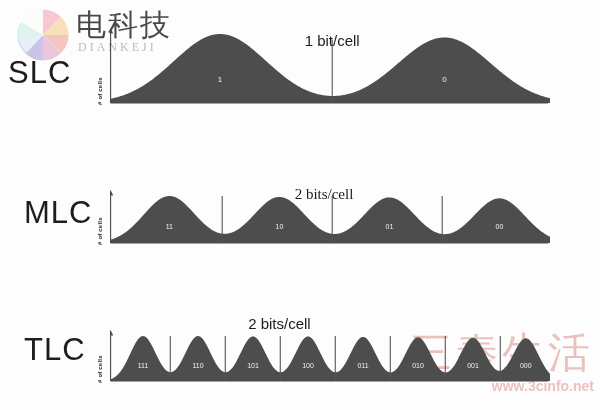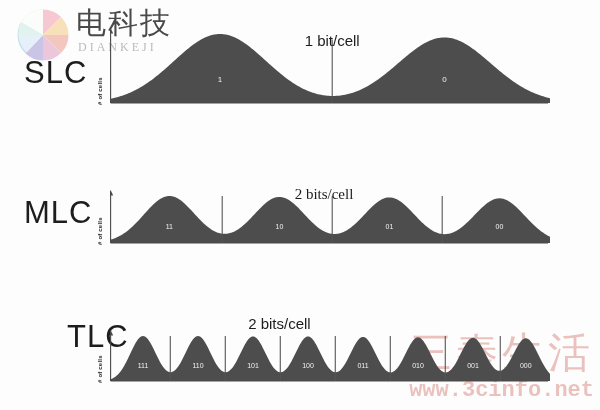--- a/index.html
+++ b/index.html
@@ -31,21 +31,21 @@
     left: 0; top: 0;
     width: 58px; height: 58px;
   }
   #watermark-logo .wm-cn {
     position: absolute;
     left: 62px;
     top: 2px;
     font-size: 30px;
     letter-spacing: 2px;
     color: #3a3a3a;
-    font-family: Liberation Mono, monospace;
+    font-family: Liberation Sans, sans-serif;
     white-space: nowrap;
     line-height: 34px;
   }
   #watermark-logo .wm-en {
     position: absolute;
     left: 64px;
     top: 34px;
     font-size: 12px;
     letter-spacing: 3px;
     color: #b9b3bb;
@@ -71,26 +71,26 @@
     letter-spacing: 4px;
     color: #c0392b;
     font-family: "DejaVu Sans", sans-serif;
     white-space: nowrap;
     line-height: 46px;
   }
   #watermark-br .br-url {
     position: absolute;
     right: 4px;
     top: 48px;
-    font-size: 22px;
+    font-size: 14px;
     font-weight: bold;
     letter-spacing: 0px;
     color: #c0392b;
     white-space: nowrap;
-    font-family: Liberation Mono, monospace;
+    font-family: Liberation Sans, sans-serif;
   }
 
   
   .row {
     position: absolute;
     left: 0;
     width: 600px;
   }
   .row-label {
     position: absolute;
@@ -167,21 +167,21 @@
   <div class="wm-en">DIANKEJI</div>
 </div>
 
 <div id="watermark-br">
   <div class="br-cn">三秦生活</div>
   <div class="br-url">www.3cinfo.net</div>
 </div>
 
 <div id="rows-host">
     <div class="row" style="top: 0px;">
-      <div class="row-label" style="top: 55px; left: 24px;">SLC</div>
+      <div class="row-label" style="top: 55px; left: 8px;">SLC</div>
       <div class="plot" style="top: 28px; width: 440px;">
         <svg width="440" height="78" viewBox="0 0 440 78">
           <path d="M 0 75 L 0.0 70.95 L 1.0 70.73 L 2.0 70.51 L 3.0 70.28 L 4.0 70.04 L 5.0 69.79 L 6.0 69.52 L 7.0 69.25 L 8.0 68.97 L 9.0 68.68 L 10.0 68.37 L 11.0 68.05 L 12.0 67.73 L 13.0 67.39 L 14.0 67.03 L 15.0 66.67 L 16.0 66.29 L 17.0 65.90 L 18.0 65.50 L 19.0 65.08 L 20.0 64.65 L 21.0 64.21 L 22.0 63.75 L 23.0 63.28 L 24.0 62.80 L 25.0 62.30 L 26.0 61.79 L 27.0 61.26 L 28.0 60.72 L 29.0 60.16 L 30.0 59.59 L 31.0 59.01 L 32.0 58.41 L 33.0 57.79 L 34.0 57.17 L 35.0 56.52 L 36.0 55.87 L 37.0 55.20 L 38.0 54.51 L 39.0 53.82 L 40.0 53.10 L 41.0 52.38 L 42.0 51.64 L 43.0 50.89 L 44.0 50.13 L 45.0 49.35 L 46.0 48.57 L 47.0 47.77 L 48.0 46.96 L 49.0 46.14 L 50.0 45.31 L 51.0 44.47 L 52.0 43.62 L 53.0 42.77 L 54.0 41.90 L 55.0 41.03 L 56.0 40.15 L 57.0 39.27 L 58.0 38.38 L 59.0 37.48 L 60.0 36.58 L 61.0 35.68 L 62.0 34.78 L 63.0 33.87 L 64.0 32.97 L 65.0 32.06 L 66.0 31.16 L 67.0 30.26 L 68.0 29.36 L 69.0 28.46 L 70.0 27.57 L 71.0 26.68 L 72.0 25.80 L 73.0 24.93 L 74.0 24.07 L 75.0 23.21 L 76.0 22.37 L 77.0 21.54 L 78.0 20.72 L 79.0 19.91 L 80.0 19.12 L 81.0 18.34 L 82.0 17.58 L 83.0 16.83 L 84.0 16.11 L 85.0 15.40 L 86.0 14.71 L 87.0 14.04 L 88.0 13.40 L 89.0 12.77 L 90.0 12.17 L 91.0 11.60 L 92.0 11.04 L 93.0 10.52 L 94.0 10.02 L 95.0 9.54 L 96.0 9.10 L 97.0 8.68 L 98.0 8.29 L 99.0 7.93 L 100.0 7.60 L 101.0 7.30 L 102.0 7.03 L 103.0 6.79 L 104.0 6.58 L 105.0 6.40 L 106.0 6.26 L 107.0 6.14 L 108.0 6.06 L 109.0 6.02 L 110.0 6.00 L 111.0 6.02 L 112.0 6.06 L 113.0 6.14 L 114.0 6.26 L 115.0 6.40 L 116.0 6.58 L 117.0 6.79 L 118.0 7.03 L 119.0 7.30 L 120.0 7.60 L 121.0 7.93 L 122.0 8.29 L 123.0 8.68 L 124.0 9.09 L 125.0 9.54 L 126.0 10.01 L 127.0 10.51 L 128.0 11.04 L 129.0 11.59 L 130.0 12.17 L 131.0 12.77 L 132.0 13.39 L 133.0 14.04 L 134.0 14.70 L 135.0 15.39 L 136.0 16.10 L 137.0 16.82 L 138.0 17.57 L 139.0 18.33 L 140.0 19.11 L 141.0 19.90 L 142.0 20.70 L 143.0 21.52 L 144.0 22.36 L 145.0 23.20 L 146.0 24.05 L 147.0 24.91 L 148.0 25.78 L 149.0 26.66 L 150.0 27.55 L 151.0 28.43 L 152.0 29.33 L 153.0 30.23 L 154.0 31.13 L 155.0 32.03 L 156.0 32.93 L 157.0 33.83 L 158.0 34.73 L 159.0 35.63 L 160.0 36.53 L 161.0 37.43 L 162.0 38.31 L 163.0 39.20 L 164.0 40.08 L 165.0 40.95 L 166.0 41.82 L 167.0 42.67 L 168.0 43.52 L 169.0 44.36 L 170.0 45.19 L 171.0 46.01 L 172.0 46.82 L 173.0 47.62 L 174.0 48.41 L 175.0 49.18 L 176.0 49.95 L 177.0 50.69 L 178.0 51.43 L 179.0 52.15 L 180.0 52.86 L 181.0 53.55 L 182.0 54.23 L 183.0 54.89 L 184.0 55.54 L 185.0 56.17 L 186.0 56.79 L 187.0 57.39 L 188.0 57.98 L 189.0 58.54 L 190.0 59.10 L 191.0 59.63 L 192.0 60.15 L 193.0 60.65 L 194.0 61.14 L 195.0 61.61 L 196.0 62.06 L 197.0 62.50 L 198.0 62.91 L 199.0 63.32 L 200.0 63.70 L 201.0 64.07 L 202.0 64.42 L 203.0 64.75 L 204.0 65.07 L 205.0 65.37 L 206.0 65.66 L 207.0 65.92 L 208.0 66.17 L 209.0 66.41 L 210.0 66.62 L 211.0 66.82 L 212.0 67.01 L 213.0 67.18 L 214.0 67.33 L 215.0 67.46 L 216.0 67.58 L 217.0 67.68 L 218.0 67.77 L 219.0 67.84 L 220.0 67.89 L 221.0 67.93 L 222.0 67.95 L 223.0 67.95 L 224.0 67.94 L 225.0 67.91 L 226.0 67.87 L 227.0 67.81 L 228.0 67.73 L 229.0 67.64 L 230.0 67.53 L 231.0 67.41 L 232.0 67.27 L 233.0 67.11 L 234.0 66.94 L 235.0 66.75 L 236.0 66.54 L 237.0 66.32 L 238.0 66.08 L 239.0 65.83 L 240.0 65.56 L 241.0 65.27 L 242.0 64.96 L 243.0 64.64 L 244.0 64.31 L 245.0 63.95 L 246.0 63.59 L 247.0 63.20 L 248.0 62.80 L 249.0 62.38 L 250.0 61.94 L 251.0 61.49 L 252.0 61.03 L 253.0 60.54 L 254.0 60.04 L 255.0 59.53 L 256.0 59.00 L 257.0 58.45 L 258.0 57.89 L 259.0 57.31 L 260.0 56.72 L 261.0 56.11 L 262.0 55.49 L 263.0 54.86 L 264.0 54.20 L 265.0 53.54 L 266.0 52.86 L 267.0 52.17 L 268.0 51.46 L 269.0 50.75 L 270.0 50.02 L 271.0 49.28 L 272.0 48.52 L 273.0 47.76 L 274.0 46.98 L 275.0 46.20 L 276.0 45.41 L 277.0 44.60 L 278.0 43.79 L 279.0 42.97 L 280.0 42.15 L 281.0 41.32 L 282.0 40.48 L 283.0 39.64 L 284.0 38.79 L 285.0 37.94 L 286.0 37.09 L 287.0 36.23 L 288.0 35.37 L 289.0 34.52 L 290.0 33.66 L 291.0 32.80 L 292.0 31.95 L 293.0 31.10 L 294.0 30.25 L 295.0 29.41 L 296.0 28.57 L 297.0 27.75 L 298.0 26.92 L 299.0 26.11 L 300.0 25.31 L 301.0 24.51 L 302.0 23.73 L 303.0 22.96 L 304.0 22.20 L 305.0 21.46 L 306.0 20.73 L 307.0 20.01 L 308.0 19.32 L 309.0 18.64 L 310.0 17.98 L 311.0 17.34 L 312.0 16.71 L 313.0 16.11 L 314.0 15.53 L 315.0 14.98 L 316.0 14.44 L 317.0 13.93 L 318.0 13.45 L 319.0 12.99 L 320.0 12.56 L 321.0 12.15 L 322.0 11.77 L 323.0 11.41 L 324.0 11.09 L 325.0 10.79 L 326.0 10.52 L 327.0 10.28 L 328.0 10.07 L 329.0 9.90 L 330.0 9.75 L 331.0 9.63 L 332.0 9.54 L 333.0 9.48 L 334.0 9.45 L 335.0 9.46 L 336.0 9.49 L 337.0 9.55 L 338.0 9.65 L 339.0 9.77 L 340.0 9.93 L 341.0 10.12 L 342.0 10.33 L 343.0 10.58 L 344.0 10.85 L 345.0 11.15 L 346.0 11.48 L 347.0 11.84 L 348.0 12.23 L 349.0 12.64 L 350.0 13.08 L 351.0 13.55 L 352.0 14.04 L 353.0 14.55 L 354.0 15.09 L 355.0 15.65 L 356.0 16.24 L 357.0 16.84 L 358.0 17.47 L 359.0 18.11 L 360.0 18.78 L 361.0 19.46 L 362.0 20.16 L 363.0 20.88 L 364.0 21.61 L 365.0 22.36 L 366.0 23.12 L 367.0 23.90 L 368.0 24.68 L 369.0 25.48 L 370.0 26.29 L 371.0 27.10 L 372.0 27.93 L 373.0 28.76 L 374.0 29.60 L 375.0 30.45 L 376.0 31.30 L 377.0 32.15 L 378.0 33.01 L 379.0 33.87 L 380.0 34.73 L 381.0 35.59 L 382.0 36.45 L 383.0 37.31 L 384.0 38.16 L 385.0 39.02 L 386.0 39.87 L 387.0 40.72 L 388.0 41.56 L 389.0 42.39 L 390.0 43.23 L 391.0 44.05 L 392.0 44.87 L 393.0 45.68 L 394.0 46.48 L 395.0 47.27 L 396.0 48.05 L 397.0 48.82 L 398.0 49.59 L 399.0 50.34 L 400.0 51.08 L 401.0 51.81 L 402.0 52.53 L 403.0 53.23 L 404.0 53.93 L 405.0 54.61 L 406.0 55.27 L 407.0 55.93 L 408.0 56.57 L 409.0 57.20 L 410.0 57.82 L 411.0 58.42 L 412.0 59.01 L 413.0 59.58 L 414.0 60.14 L 415.0 60.69 L 416.0 61.22 L 417.0 61.74 L 418.0 62.25 L 419.0 62.74 L 420.0 63.22 L 421.0 63.69 L 422.0 64.14 L 423.0 64.58 L 424.0 65.00 L 425.0 65.42 L 426.0 65.82 L 427.0 66.21 L 428.0 66.58 L 429.0 66.94 L 430.0 67.29 L 431.0 67.63 L 432.0 67.96 L 433.0 68.28 L 434.0 68.58 L 435.0 68.88 L 436.0 69.16 L 437.0 69.43 L 438.0 69.70 L 439.0 69.95 L 440.0 70.19 L 440 75 Z" class="curve-fill" fill="#4d4d4d"></path>
           <path d="M 0.6 75 L 438 75 M 0.6 75 L 0.6 3" class="axis-line" stroke="#4a4a4a"></path>
           <path d="M 0.6 0 L 3.2 5.5 L -2 5.5 Z" fill="#4a4a4a"></path>
           <line x1="222.2" x2="222.2" y1="11.519999999999996" y2="75" class="divider" stroke="#555555"></line>
           <text x="110" y="54.3" class="peak-val-lg" fill="#f0f0f0">1</text>
           <text x="334.4" y="54.3" class="peak-val-lg" fill="#f0f0f0">0</text>
         </svg>
       </div>
@@ -201,21 +201,21 @@
           <text x="59.400000000000006" y="38.9" class="peak-val" fill="#f0f0f0">11</text>
           <text x="169.4" y="38.9" class="peak-val" fill="#f0f0f0">10</text>
           <text x="279.4" y="38.9" class="peak-val" fill="#f0f0f0">01</text>
           <text x="389.4" y="38.9" class="peak-val" fill="#f0f0f0">00</text>
         </svg>
       </div>
       <div class="axis-label" style="left: 103px; top: 239px;"># of cells</div>
       <div class="bits-label" style="top: 186px; left: 324px; transform: translateX(-50%); font-family: Liberation Serif, serif;">2 bits/cell</div>
     </div>
     <div class="row" style="top: 0px;">
-      <div class="row-label" style="top: 319px; left: 24px; margin-left: 43px;">TLC</div>
+      <div class="row-label" style="top: 332px; left: 24px;">TLC</div>
       <div class="plot" style="top: 330px; width: 440px;">
         <svg width="440" height="54" viewBox="0 0 440 54">
           <path d="M 0 51 L 0.0 49.41 L 1.0 49.06 L 2.0 48.65 L 3.0 48.16 L 4.0 47.60 L 5.0 46.95 L 6.0 46.20 L 7.0 45.36 L 8.0 44.40 L 9.0 43.33 L 10.0 42.13 L 11.0 40.82 L 12.0 39.38 L 13.0 37.83 L 14.0 36.15 L 15.0 34.36 L 16.0 32.47 L 17.0 30.50 L 18.0 28.45 L 19.0 26.35 L 20.0 24.22 L 21.0 22.08 L 22.0 19.97 L 23.0 17.90 L 24.0 15.91 L 25.0 14.03 L 26.0 12.29 L 27.0 10.71 L 28.0 9.32 L 29.0 8.16 L 30.0 7.23 L 31.0 6.55 L 32.0 6.14 L 33.0 6.00 L 34.0 6.13 L 35.0 6.54 L 36.0 7.22 L 37.0 8.14 L 38.0 9.30 L 39.0 10.68 L 40.0 12.25 L 41.0 13.98 L 42.0 15.84 L 43.0 17.81 L 44.0 19.85 L 45.0 21.93 L 46.0 24.02 L 47.0 26.09 L 48.0 28.12 L 49.0 30.08 L 50.0 31.94 L 51.0 33.69 L 52.0 35.31 L 53.0 36.78 L 54.0 38.09 L 55.0 39.23 L 56.0 40.20 L 57.0 40.97 L 58.0 41.56 L 59.0 41.95 L 60.0 42.15 L 61.0 42.15 L 62.0 41.95 L 63.0 41.56 L 64.0 40.97 L 65.0 40.20 L 66.0 39.23 L 67.0 38.09 L 68.0 36.78 L 69.0 35.31 L 70.0 33.69 L 71.0 31.94 L 72.0 30.08 L 73.0 28.12 L 74.0 26.09 L 75.0 24.02 L 76.0 21.93 L 77.0 19.85 L 78.0 17.81 L 79.0 15.84 L 80.0 13.98 L 81.0 12.25 L 82.0 10.68 L 83.0 9.30 L 84.0 8.14 L 85.0 7.21 L 86.0 6.54 L 87.0 6.13 L 88.0 5.99 L 89.0 6.13 L 90.0 6.54 L 91.0 7.21 L 92.0 8.14 L 93.0 9.30 L 94.0 10.68 L 95.0 12.25 L 96.0 13.98 L 97.0 15.84 L 98.0 17.81 L 99.0 19.85 L 100.0 21.93 L 101.0 24.02 L 102.0 26.10 L 103.0 28.12 L 104.0 30.08 L 105.0 31.95 L 106.0 33.70 L 107.0 35.32 L 108.0 36.79 L 109.0 38.10 L 110.0 39.25 L 111.0 40.22 L 112.0 41.00 L 113.0 41.59 L 114.0 41.99 L 115.0 42.19 L 116.0 42.20 L 117.0 42.01 L 118.0 41.63 L 119.0 41.05 L 120.0 40.28 L 121.0 39.33 L 122.0 38.21 L 123.0 36.91 L 124.0 35.46 L 125.0 33.86 L 126.0 32.13 L 127.0 30.28 L 128.0 28.35 L 129.0 26.34 L 130.0 24.29 L 131.0 22.22 L 132.0 20.16 L 133.0 18.14 L 134.0 16.19 L 135.0 14.35 L 136.0 12.64 L 137.0 11.08 L 138.0 9.72 L 139.0 8.57 L 140.0 7.65 L 141.0 6.98 L 142.0 6.58 L 143.0 6.44 L 144.0 6.58 L 145.0 6.98 L 146.0 7.65 L 147.0 8.57 L 148.0 9.72 L 149.0 11.08 L 150.0 12.64 L 151.0 14.35 L 152.0 16.19 L 153.0 18.14 L 154.0 20.16 L 155.0 22.22 L 156.0 24.29 L 157.0 26.34 L 158.0 28.35 L 159.0 30.29 L 160.0 32.13 L 161.0 33.86 L 162.0 35.47 L 163.0 36.92 L 164.0 38.22 L 165.0 39.35 L 166.0 40.30 L 167.0 41.07 L 168.0 41.66 L 169.0 42.04 L 170.0 42.24 L 171.0 42.24 L 172.0 42.04 L 173.0 41.66 L 174.0 41.07 L 175.0 40.30 L 176.0 39.35 L 177.0 38.22 L 178.0 36.92 L 179.0 35.47 L 180.0 33.86 L 181.0 32.13 L 182.0 30.29 L 183.0 28.35 L 184.0 26.34 L 185.0 24.29 L 186.0 22.22 L 187.0 20.16 L 188.0 18.14 L 189.0 16.19 L 190.0 14.35 L 191.0 12.64 L 192.0 11.08 L 193.0 9.72 L 194.0 8.57 L 195.0 7.65 L 196.0 6.98 L 197.0 6.58 L 198.0 6.44 L 199.0 6.58 L 200.0 6.98 L 201.0 7.65 L 202.0 8.57 L 203.0 9.72 L 204.0 11.08 L 205.0 12.64 L 206.0 14.35 L 207.0 16.19 L 208.0 18.14 L 209.0 20.16 L 210.0 22.22 L 211.0 24.29 L 212.0 26.34 L 213.0 28.35 L 214.0 30.29 L 215.0 32.14 L 216.0 33.87 L 217.0 35.47 L 218.0 36.93 L 219.0 38.23 L 220.0 39.37 L 221.0 40.32 L 222.0 41.10 L 223.0 41.68 L 224.0 42.08 L 225.0 42.28 L 226.0 42.29 L 227.0 42.10 L 228.0 41.72 L 229.0 41.15 L 230.0 40.39 L 231.0 39.45 L 232.0 38.34 L 233.0 37.05 L 234.0 35.61 L 235.0 34.03 L 236.0 32.32 L 237.0 30.49 L 238.0 28.57 L 239.0 26.59 L 240.0 24.56 L 241.0 22.51 L 242.0 20.47 L 243.0 18.47 L 244.0 16.54 L 245.0 14.72 L 246.0 13.02 L 247.0 11.49 L 248.0 10.14 L 249.0 9.00 L 250.0 8.09 L 251.0 7.43 L 252.0 7.03 L 253.0 6.89 L 254.0 7.03 L 255.0 7.43 L 256.0 8.09 L 257.0 9.00 L 258.0 10.14 L 259.0 11.49 L 260.0 13.02 L 261.0 14.72 L 262.0 16.55 L 263.0 18.47 L 264.0 20.47 L 265.0 22.51 L 266.0 24.56 L 267.0 26.59 L 268.0 28.58 L 269.0 30.50 L 270.0 32.33 L 271.0 34.04 L 272.0 35.63 L 273.0 37.07 L 274.0 38.36 L 275.0 39.48 L 276.0 40.43 L 277.0 41.20 L 278.0 41.78 L 279.0 42.17 L 280.0 42.37 L 281.0 42.38 L 282.0 42.19 L 283.0 41.82 L 284.0 41.25 L 285.0 40.50 L 286.0 39.57 L 287.0 38.47 L 288.0 37.20 L 289.0 35.77 L 290.0 34.20 L 291.0 32.51 L 292.0 30.70 L 293.0 28.80 L 294.0 26.84 L 295.0 24.83 L 296.0 22.80 L 297.0 20.78 L 298.0 18.80 L 299.0 16.90 L 300.0 15.09 L 301.0 13.41 L 302.0 11.89 L 303.0 10.55 L 304.0 9.43 L 305.0 8.53 L 306.0 7.87 L 307.0 7.48 L 308.0 7.34 L 309.0 7.48 L 310.0 7.87 L 311.0 8.53 L 312.0 9.43 L 313.0 10.56 L 314.0 11.89 L 315.0 13.41 L 316.0 15.09 L 317.0 16.90 L 318.0 18.81 L 319.0 20.78 L 320.0 22.80 L 321.0 24.83 L 322.0 26.84 L 323.0 28.81 L 324.0 30.71 L 325.0 32.52 L 326.0 34.22 L 327.0 35.79 L 328.0 37.22 L 329.0 38.49 L 330.0 39.60 L 331.0 40.54 L 332.0 41.30 L 333.0 41.87 L 334.0 42.26 L 335.0 42.46 L 336.0 42.47 L 337.0 42.28 L 338.0 41.91 L 339.0 41.35 L 340.0 40.61 L 341.0 39.69 L 342.0 38.59 L 343.0 37.34 L 344.0 35.93 L 345.0 34.38 L 346.0 32.70 L 347.0 30.91 L 348.0 29.03 L 349.0 27.09 L 350.0 25.10 L 351.0 23.09 L 352.0 21.09 L 353.0 19.14 L 354.0 17.25 L 355.0 15.46 L 356.0 13.80 L 357.0 12.29 L 358.0 10.97 L 359.0 9.85 L 360.0 8.96 L 361.0 8.32 L 362.0 7.92 L 363.0 7.79 L 364.0 7.92 L 365.0 8.31 L 366.0 8.96 L 367.0 9.84 L 368.0 10.95 L 369.0 12.27 L 370.0 13.77 L 371.0 15.42 L 372.0 17.20 L 373.0 19.07 L 374.0 21.01 L 375.0 22.98 L 376.0 24.96 L 377.0 26.92 L 378.0 28.82 L 379.0 30.65 L 380.0 32.38 L 381.0 33.99 L 382.0 35.46 L 383.0 36.78 L 384.0 37.93 L 385.0 38.91 L 386.0 39.69 L 387.0 40.29 L 388.0 40.68 L 389.0 40.87 L 390.0 40.86 L 391.0 40.64 L 392.0 40.23 L 393.0 39.61 L 394.0 38.81 L 395.0 37.82 L 396.0 36.65 L 397.0 35.32 L 398.0 33.84 L 399.0 32.22 L 400.0 30.49 L 401.0 28.67 L 402.0 26.78 L 403.0 24.83 L 404.0 22.88 L 405.0 20.93 L 406.0 19.02 L 407.0 17.18 L 408.0 15.45 L 409.0 13.84 L 410.0 12.40 L 411.0 11.13 L 412.0 10.08 L 413.0 9.25 L 414.0 8.66 L 415.0 8.32 L 416.0 8.25 L 417.0 8.43 L 418.0 8.88 L 419.0 9.57 L 420.0 10.50 L 421.0 11.66 L 422.0 13.01 L 423.0 14.54 L 424.0 16.23 L 425.0 18.03 L 426.0 19.94 L 427.0 21.92 L 428.0 23.93 L 429.0 25.96 L 430.0 27.98 L 431.0 29.97 L 432.0 31.90 L 433.0 33.77 L 434.0 35.54 L 435.0 37.22 L 436.0 38.79 L 437.0 40.25 L 438.0 41.59 L 439.0 42.81 L 440.0 43.92 L 440 51 Z" class="curve-fill" fill="#4d4d4d"></path>
           <path d="M 0.6 51 L 438 51 M 0.6 51 L 0.6 3" class="axis-line" stroke="#4a4a4a"></path>
           <path d="M 0.6 0 L 3.2 5.5 L -2 5.5 Z" fill="#4a4a4a"></path>
           <line x1="60.28" x2="60.28" y1="6" y2="51" class="divider" stroke="#555555"></line>
           <line x1="115.28" x2="115.28" y1="6" y2="51" class="divider" stroke="#555555"></line>
           <line x1="170.28" x2="170.28" y1="6" y2="51" class="divider" stroke="#555555"></line>
           <line x1="225.28" x2="225.28" y1="6" y2="51" class="divider" stroke="#555555"></line>
           <line x1="280.28000000000003" x2="280.28000000000003" y1="6" y2="51" class="divider" stroke="#555555"></line>

